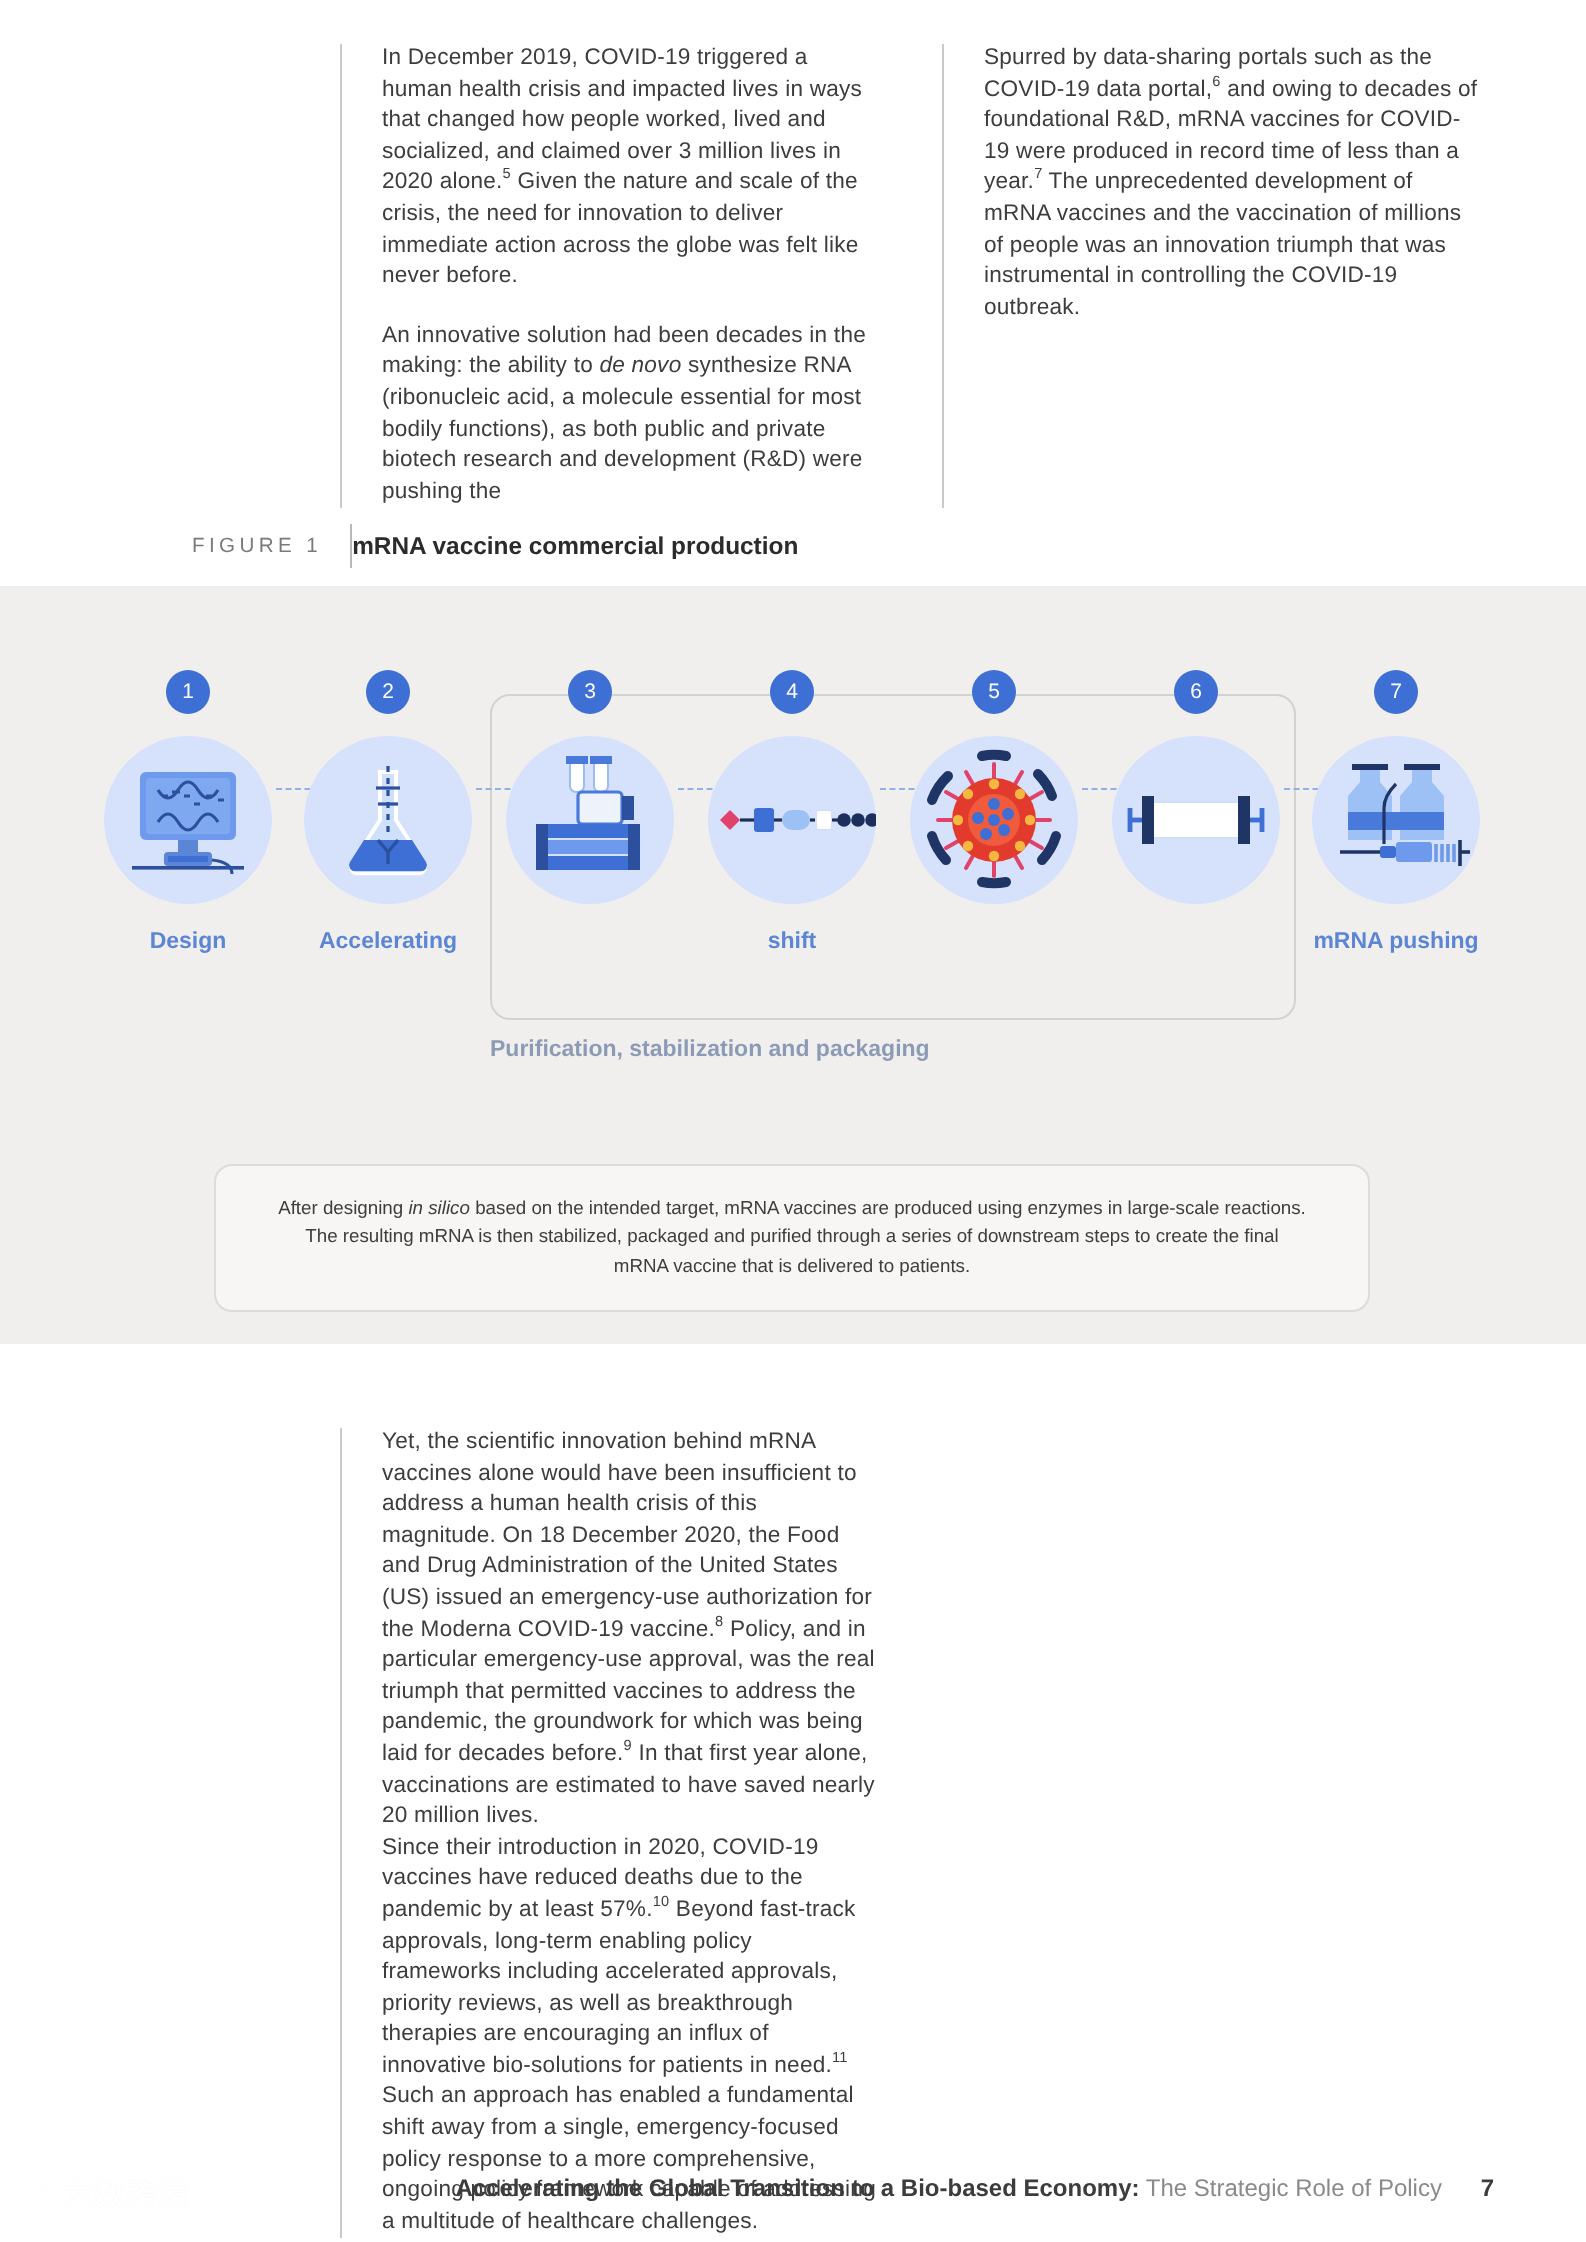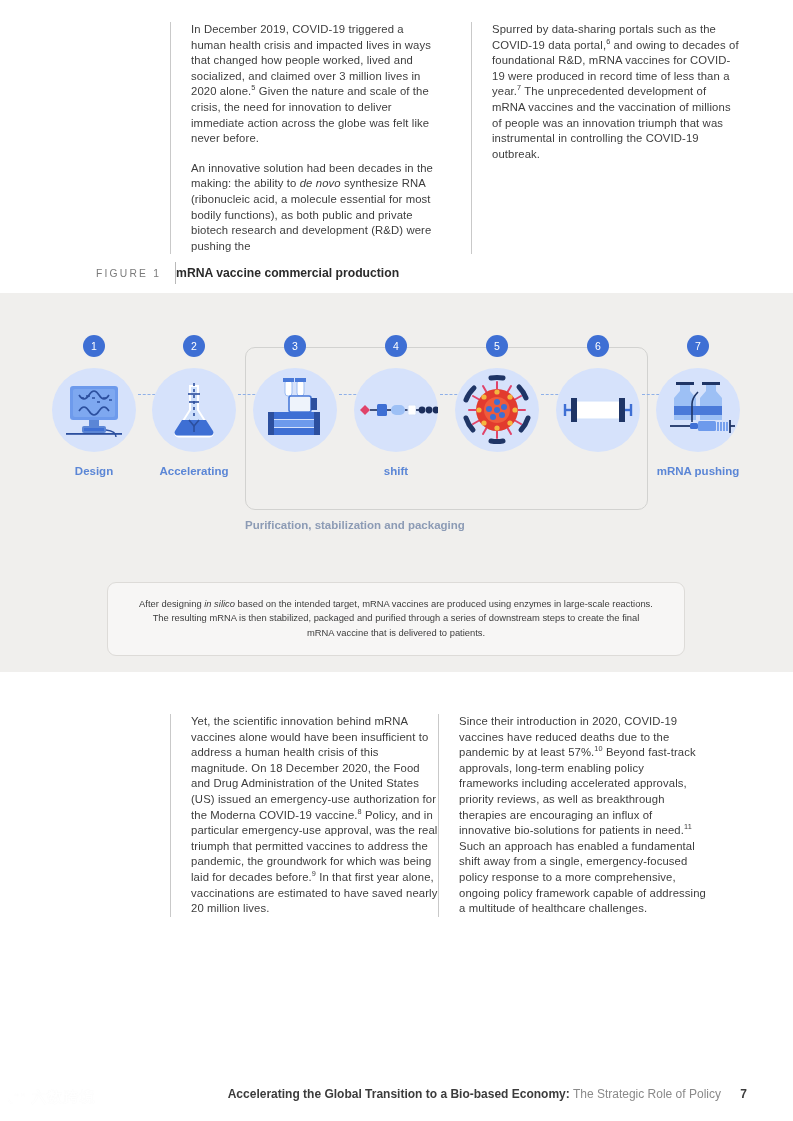--- a/index.html
+++ b/index.html
@@ -174,21 +174,21 @@
     background: #f7f6f5;
     padding: 14px 30px 15px 30px;
     text-align: center;
     font-size: 9.4px;
     line-height: 14.4px;
     color: #3d3d3d;
     margin-top: 24px;
   }
 
   
-  #bottom-columns { top: 714px; left: 170px; }
+  #bottom-columns { top: 714px; left: 170px; flex-direction: column; }
 
   
   #footer {
     position: absolute;
     bottom: 20px;
     right: 46px;
     font-size: 12px;
     white-space: nowrap;
   }
   #footer .ft-bold { font-weight: bold; color: #3c3c3c; }

